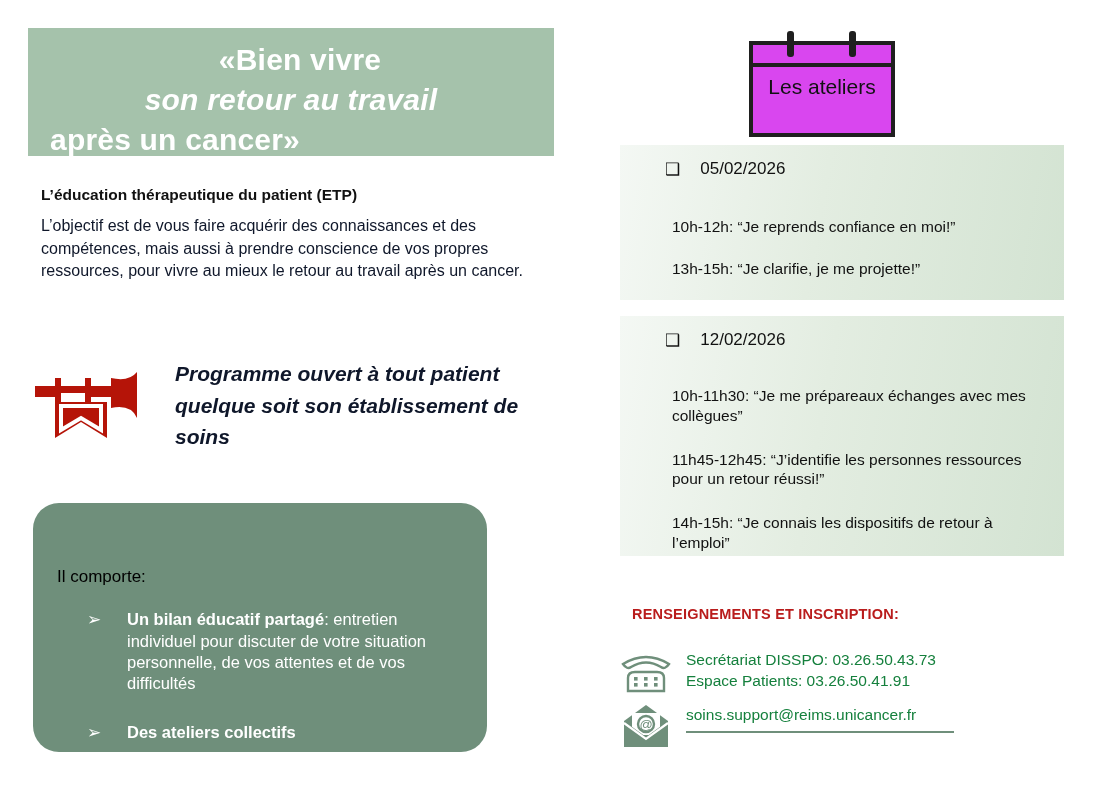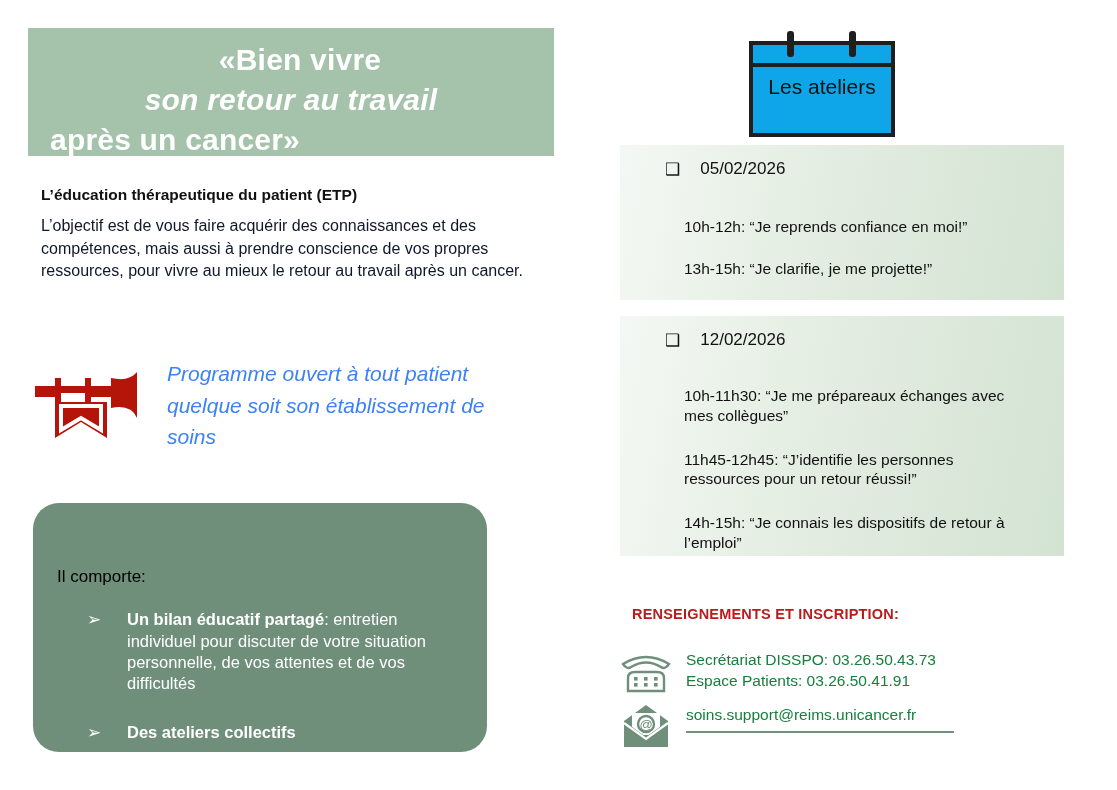--- a/index.html
+++ b/index.html
@@ -67,26 +67,27 @@
     display: flex;
     align-items: flex-start;
   }
   .trumpet-icon {
     width: 110px;
     height: 76px;
     flex: 0 0 110px;
     margin-top: 6px;
   }
   .note-text {
-    margin-left: 24px;
+    margin-left: 32px;
     font-size: 21px;
     font-style: italic;
     line-height: 1.5;
-    color: #3b82f6;
+    color: #0f172a;
     width: 372px;
+    font-weight: bold;
   }
 
   
   .green-panel {
     position: absolute;
     left: 33px;
     top: 503px;
     width: 454px;
     height: 249px;
     background: #6f8f7b;
@@ -138,21 +139,21 @@
     height: 106px;
   }
   .cal-body {
     position: absolute;
     left: 0;
     top: 10px;
     width: 146px;
     height: 96px;
     box-sizing: border-box;
     border: 4px solid #1f1f1f;
-    background: #0ea5e9;
+    background: #d946ef;
   }
   .cal-topbar {
     position: absolute;
     left: 0;
     top: 0;
     width: 100%;
     height: 22px;
     border-bottom: 4px solid #1f1f1f;
     box-sizing: border-box;
   }
@@ -194,21 +195,21 @@
     color: #111111;
     padding-left: 45px;
   }
   .date-check {
     font-size: 17px;
     line-height: 1;
     margin-right: 20px;
     color: #111111;
   }
   .session-list {
-    margin: 16px;
+    margin: 4px;
     padding: 0 20px 0 48px;
     list-style: none;
   }
   .session {
     font-size: 15.5px;
     line-height: 1.28;
     color: #111111;
   }
   .db-1 .session-list { margin-top: 38px; }
   .db-1 .session { margin-bottom: 22px; }

